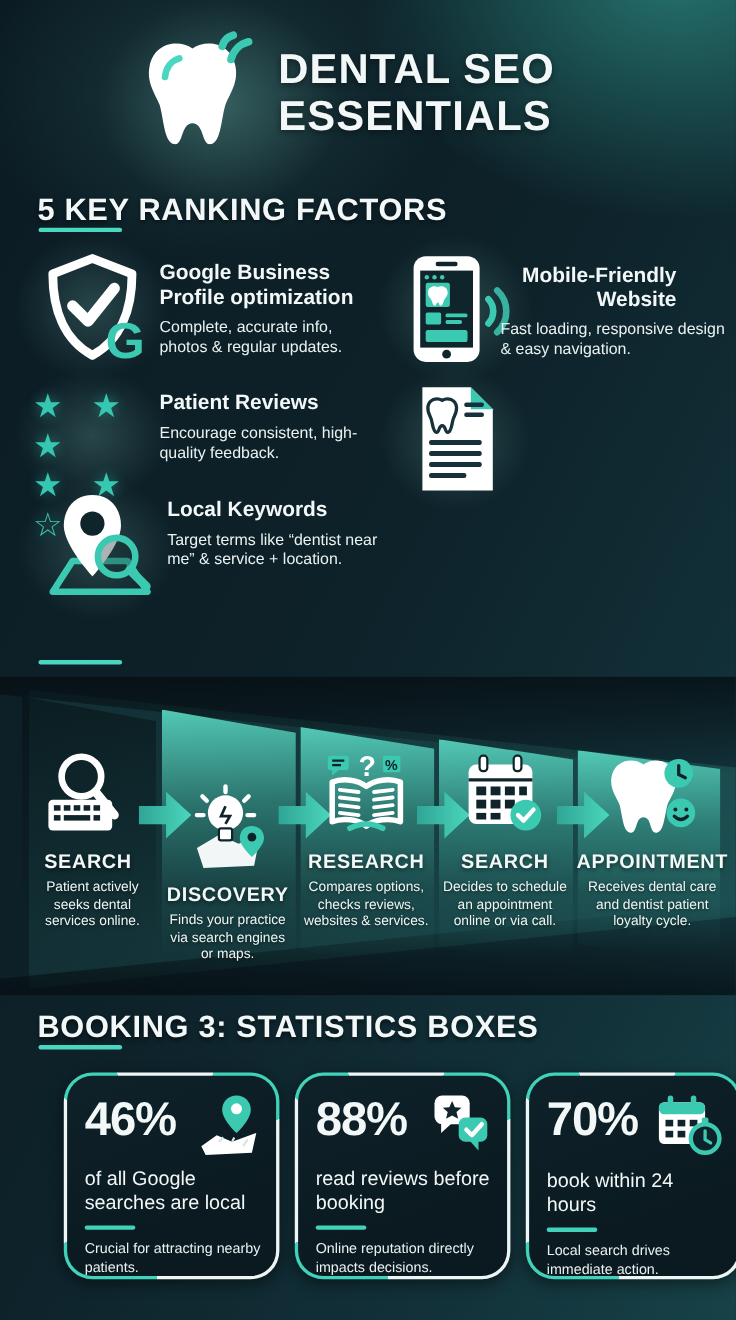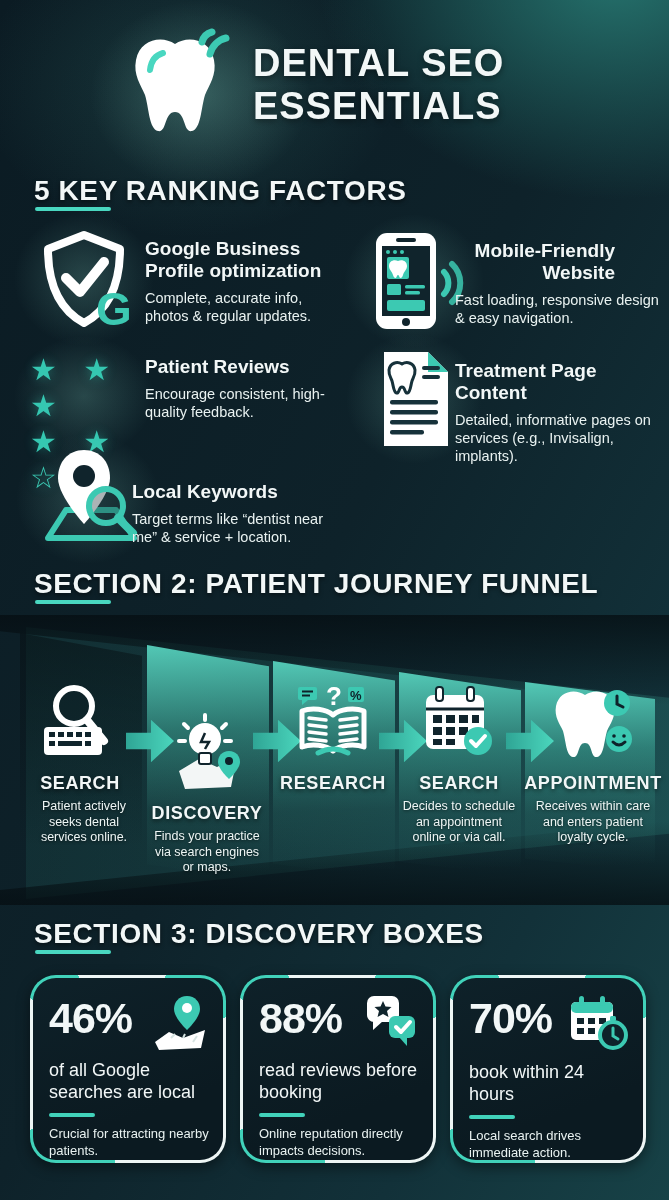--- a/index.html
+++ b/index.html
@@ -44,21 +44,21 @@
   .stage-icon { position:absolute; left:50%; transform:translateX(-50%); top:66px; }
   .stage-label { position:absolute; left:0; right:0; top:158px; font-size:18px; font-weight:bold; letter-spacing:0.6px; text-shadow:0 2px 4px rgba(0,0,0,0.55); }
   .stage-desc { position:absolute; left:0; right:0; top:184px; font-size:12.5px; line-height:15.5px; color:#eef6f5; text-shadow:0 1px 3px rgba(0,0,0,0.55); }
   .farrow { position:absolute; top:103px; width:48px; height:46px;
     background:linear-gradient(90deg,#2fa595,#4bd6bd);
     clip-path:polygon(0 32%, 52% 32%, 52% 4%, 100% 50%, 52% 96%, 52% 68%, 0 68%);
     filter:drop-shadow(2px 3px 3px rgba(0,0,0,0.45)); }
   
   .stat-wrap { position:absolute; top:975px; width:196px; height:188px; border-radius:26px; padding:3px;
     background:conic-gradient(from 0deg, #eef6f5 0deg 22deg, #41d2ba 22deg 62deg, #eef6f5 62deg 188deg, #41d2ba 188deg 238deg, #eef6f5 238deg 306deg, #41d2ba 306deg 332deg, #eef6f5 332deg 360deg);
-    box-shadow:0 4px 14px rgba(0,0,0,0.45); }
+    box-shadow:0 4px 14px rgba(0,0,0,0.45);margin-left:28px; }
   .stat-box { width:100%; height:100%; border-radius:23px; background:linear-gradient(160deg,#0e2129 0%, #0b1a21 70%); padding:16px 14px 12px 16px; }
   .stat-top { display:flex; align-items:flex-start; justify-content:space-between; }
   .stat-value { font-size:43px; font-weight:bold; letter-spacing:-1px; line-height:48px; }
   .stat-title { font-size:18px; line-height:21.5px; font-weight:normal; margin-top:6px; }
   .stat-rule { width:46px; height:4px; background:#41d2ba; border-radius:2px; margin:10px 0 9px 0; }
   .stat-desc { font-size:13px; line-height:16.5px; color:#e9f2f1; }
 </style>
 </head>
 <body>
 
@@ -137,41 +137,36 @@
       <path d="M56 4 L76 24 H56 Z" fill="#3cc9b2"></path>
       <path d="M30 16 C25 13 18 15 17 22 C16.5 27 19 30 20 33 C21.5 38 21.5 44 24.5 45 C27.5 46 26.5 39 30 39 C33.5 39 32.5 46 35.5 45 C38.5 44 38.5 38 40 33 C41 30 43.5 27 43 22 C42 15 35 13 30 16 Z" fill="#ffffff" stroke="#16313a" stroke-width="3"></path>
       <rect x="50" y="18" width="18" height="4" rx="2" fill="#16313a"></rect>
       <rect x="50" y="27" width="18" height="4" rx="2" fill="#16313a"></rect>
       <rect x="18" y="52" width="48" height="4.5" rx="2" fill="#16313a"></rect>
       <rect x="18" y="62" width="48" height="4.5" rx="2" fill="#16313a"></rect>
       <rect x="18" y="72" width="48" height="4.5" rx="2" fill="#16313a"></rect>
       <rect x="18" y="82" width="34" height="4.5" rx="2" fill="#16313a"></rect>
     </svg>
   </div>
-  <div class="f-text" style="left:455px; top:360px; width:208px;">
-    <div class="f-title" style="width:170px;">Treatment Page Content</div>
-    <div class="f-desc">Detailed, informative pages on services (e.g., Invisalign, implants).</div>
-  </div>
 
   <div class="icon-glow" style="left:16px; top:434px; width:144px; height:130px;"></div>
   <div class="factor-icon" style="left:38px; top:448px;">
     <svg width="106" height="100" viewBox="0 0 106 100">
       <path d="M10 90 L28 62 H78 L96 90 Z" fill="none" stroke="#3cc9b2" stroke-width="6" stroke-linejoin="round"></path>
       <path d="M46 2 C30 2 20 14 20 30 C20 48 46 76 46 76 C46 76 72 48 72 30 C72 14 62 2 46 2 Z" fill="#ffffff"></path>
       <circle cx="46" cy="28" r="11" fill="#10242c"></circle>
       <circle cx="68" cy="58" r="17" fill="rgba(16,36,44,0.35)" stroke="#3cc9b2" stroke-width="6"></circle>
       <line x1="80" y1="70" x2="95" y2="85" stroke="#3cc9b2" stroke-width="8" stroke-linecap="round"></line>
     </svg>
   </div>
-  <div class="f-text" style="left:132px; top:453px; width:215px;margin-top:28px;">
+  <div class="f-text" style="left:152px; top:453px; width:215px;">
     <div class="f-title">Local Keywords</div>
     <div class="f-desc" style="width:205px;">Target terms like “dentist near me” &amp; service + location.</div>
   </div>
 
-  <h2 class="sec-head" style="left:34px; top:568px;">SECTION 2: PATIENT JOURNEY FUNNEL</h2>
   <div class="rule" style="left:35px; top:600px;"></div>
 
   <div class="funnel">
     <div class="fwedge"></div>
     <div class="fdark-top"></div>
     <div class="fdark-bot"></div>
 
     <div class="fpanel dark" style="left:20px; top:18px; width:122px; height:252px;"></div>
     <div class="fpanel" style="left:147px; top:30px; width:122px; height:236px;"></div>
     <div class="fpanel" style="left:273px; top:46px; width:122px; height:218px;"></div>
@@ -242,20 +237,21 @@
               <line x1="21" y1="58" x2="38" y2="60"></line>
             <line x1="52" y1="39" x2="69" y2="37"></line>
               <line x1="52" y1="46" x2="69" y2="44"></line>
               <line x1="52" y1="53" x2="69" y2="51"></line>
               <line x1="52" y1="60" x2="69" y2="58"></line>
           </g>
           <path d="M30 72 Q45 64 60 72" fill="none" stroke="#3cc9b2" stroke-width="5" stroke-linecap="round"></path>
         </svg>
       </div>
       <div class="stage-label">RESEARCH</div>
+      <div class="stage-desc" style="left:0; right:0;">Compares options, checks reviews, websites &amp; services.</div>
     </div>
     <div class="farrow" style="left:379px;"></div>
 
     <div class="stage" style="left:398px; width:122px;">
       <div class="stage-icon">
         <svg width="82" height="82" viewBox="0 0 82 82">
           <rect x="8" y="14" width="58" height="54" rx="7" fill="#ffffff"></rect>
           <rect x="18" y="6" width="7" height="14" rx="3" fill="#ffffff" stroke="#10242c" stroke-width="2"></rect>
           <rect x="49" y="6" width="7" height="14" rx="3" fill="#ffffff" stroke="#10242c" stroke-width="2"></rect>
           <line x1="8" y1="28" x2="66" y2="28" stroke="#10242c" stroke-width="3"></line>
@@ -285,25 +281,25 @@
           <path d="M38 14 C28 7 12 10 9 25 C7 36 13 43 16 50 C19 60 19 75 26 76 C33 77 30 62 38 62 C46 62 43 77 50 76 C57 75 57 60 60 50 C63 43 69 36 67 25 C64 10 48 7 38 14 Z" fill="#ffffff"></path>
           <circle cx="70" cy="22" r="13" fill="#3cc9b2"></circle>
           <polyline points="70,15 70,23 76,26" fill="none" stroke="#0e222a" stroke-width="3" stroke-linecap="round"></polyline>
           <circle cx="72" cy="58" r="13" fill="#3cc9b2"></circle>
           <circle cx="67" cy="55" r="1.8" fill="#0e222a"></circle>
             <circle cx="77" cy="55" r="1.8" fill="#0e222a"></circle>
           <path d="M66 61 Q72 67 78 61" fill="none" stroke="#0e222a" stroke-width="3" stroke-linecap="round"></path>
         </svg>
       </div>
       <div class="stage-label">APPOINTMENT</div>
-      <div class="stage-desc" style="left:0; right:0;">Receives within care and enters patient loyalty cycle.</div>
-    </div>
-  </div>
-
-  <h2 class="sec-head" style="left:34px; top:918px;">SECTION 3: DISCOVERY BOXES</h2>
+      <div class="stage-desc" style="left:0; right:0;">Receives dental care and dentist patient loyalty cycle.</div>
+    </div>
+  </div>
+
+  <h2 class="sec-head" style="left:34px; top:918px;">BOOKING 3: STATISTICS BOXES</h2>
   <div class="rule" style="left:35px; top:950px;"></div>
 
   <div class="stat-wrap" style="left:30px;">
     <div class="stat-box">
       <div class="stat-top">
         <div class="stat-value">46%</div>
         <span>
           <svg width="58" height="56" viewBox="0 0 58 56">
             <path d="M4 48 L18 38 L32 44 L54 36 L50 54 L8 56 Z" fill="#ffffff"></path>
             <path d="M20 44 L24 40 M32 44 L34 40 M42 48 L46 42" stroke="#d7e4e2" stroke-width="2"></path>

